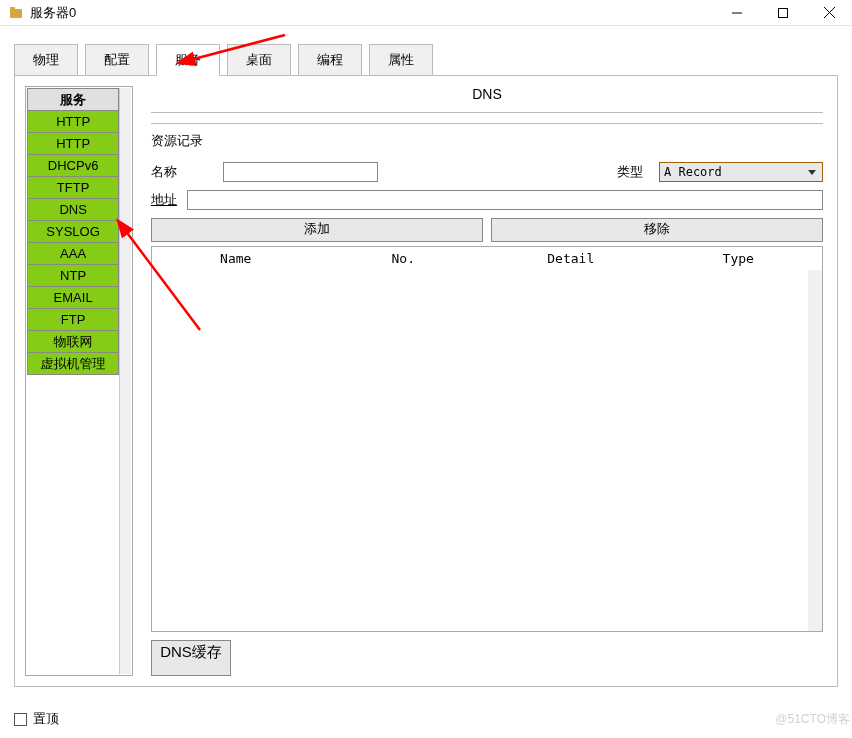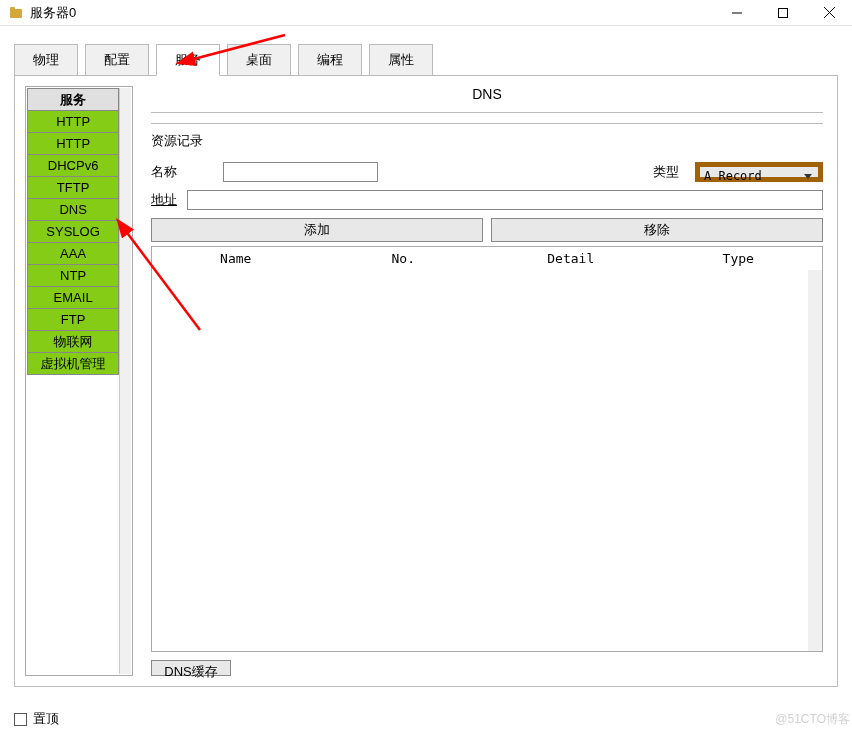--- a/index.html
+++ b/index.html
@@ -37,32 +37,32 @@
     .radio-group { display: flex; align-items: center; }
     .radio { display: flex; align-items: center; gap: 6px; }
     .radio-circle { width: 15px; height: 15px; border: 1px solid #333; border-radius: 50%; position: relative; display:inline-block;}
     .radio-circle.checked::after { content: ""; position: absolute; top: 3px; left: 3px; width: 7px; height: 7px; background: #000; border-radius: 50%; }
     
     .name-row { display: flex; align-items: center; gap: 12px; margin-bottom: 8px;}
     .input { border: 1px solid #888; background: #fff; height: 20px; padding: 0 4px; font-size: 13px; }
     .name-input { width: 155px; }
     .addr-input { flex: 1; }
     
-    .type-select { position:relative; width: 128px; height: 20px; border: 5px solid #a16207; background: #e8e8e8; font-family: monospace; font-size: 12px; padding: 0 4px; line-height:18px;}
+    .type-select { position:relative; width: 164px; height: 20px; border: 1px solid #a16207; background: #e8e8e8; font-family: monospace; font-size: 12px; padding: 0 4px; line-height:18px;}
     .type-select .caret { position: absolute; right: 6px; top: 7px; border-left: 4px solid transparent; border-right: 4px solid transparent; border-top: 5px solid #333; display:inline-block;}
     
-    .btn-row { display: flex; gap: 8px; margin-bottom: 4px;}
+    .btn-row { display: flex; gap: 8px; margin-bottom: 4px; font-family: Liberation Mono, monospace;}
     .btn { flex: 1; height: 24px; border: 1px solid #888; background: #e8e8e8; text-align: center; line-height: 22px; font-size: 13px; cursor: default; }
     
     .table-box { border: 1px solid #aaa; flex: 1; display: flex; flex-direction: column; margin-bottom: 8px;}
     .table-head { display: flex; }
     .th { flex: 1; text-align: center; font-family: monospace; font-size: 13px; padding: 4px 0;}
     .table-body { flex: 1; border-right: 14px solid #f0f0f0;}
     
-    .cache-btn { width: 80px; height: 16px; border: 1px solid #888; background: #e8e8e8; text-align: center; line-height: 22px; font-size: 13px;}
+    .cache-btn { width: 80px; height: 36px; border: 1px solid #888; background: #e8e8e8; text-align: center; line-height: 22px; font-size: 15px;}
     
     .footer { position: absolute; bottom: 10px; left: 14px; display: flex; align-items: center; gap: 6px;}
     .checkbox { width: 13px; height: 13px; border: 1px solid #555; background:#fff;}
     
     .watermark { position: absolute; bottom: 10px; right: 2px; font-size: 12px; color: rgba(120,120,120,0.35); font-family: Arial, sans-serif;}
   </style>
 </head>
 <body>
 
 <div class="titlebar">

